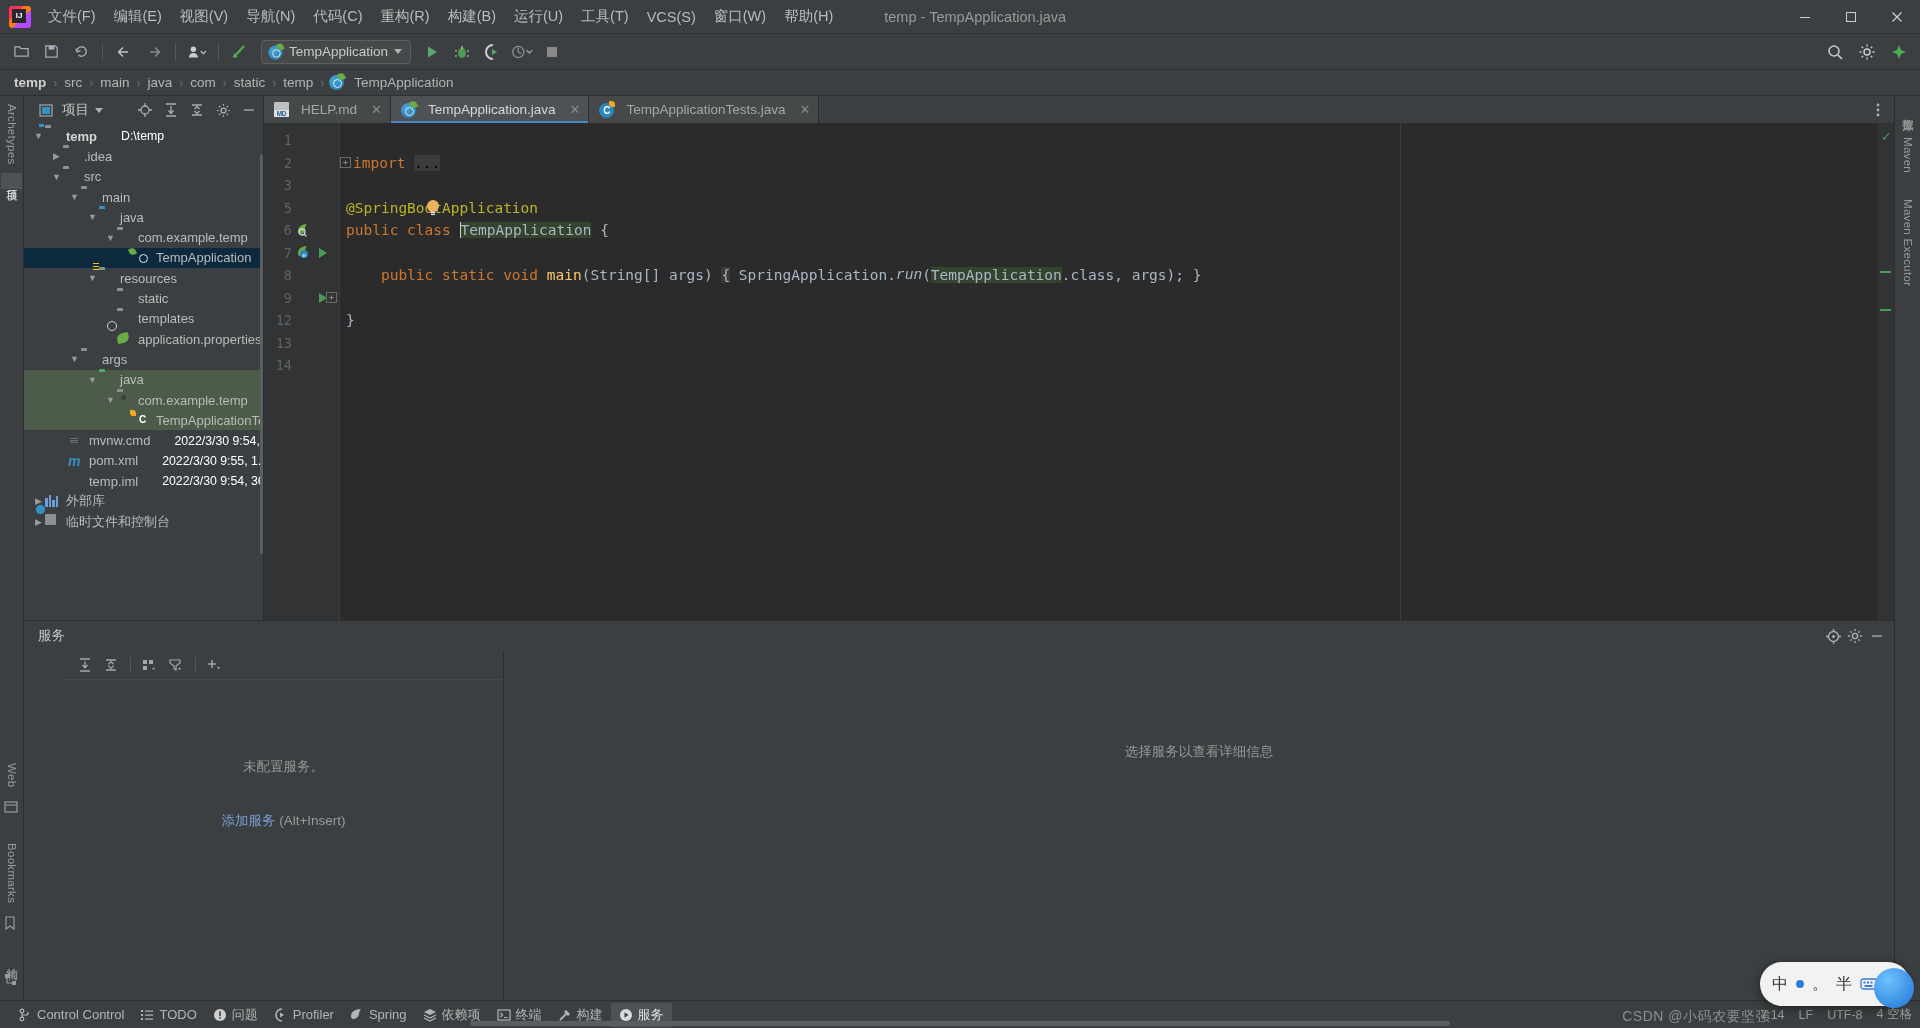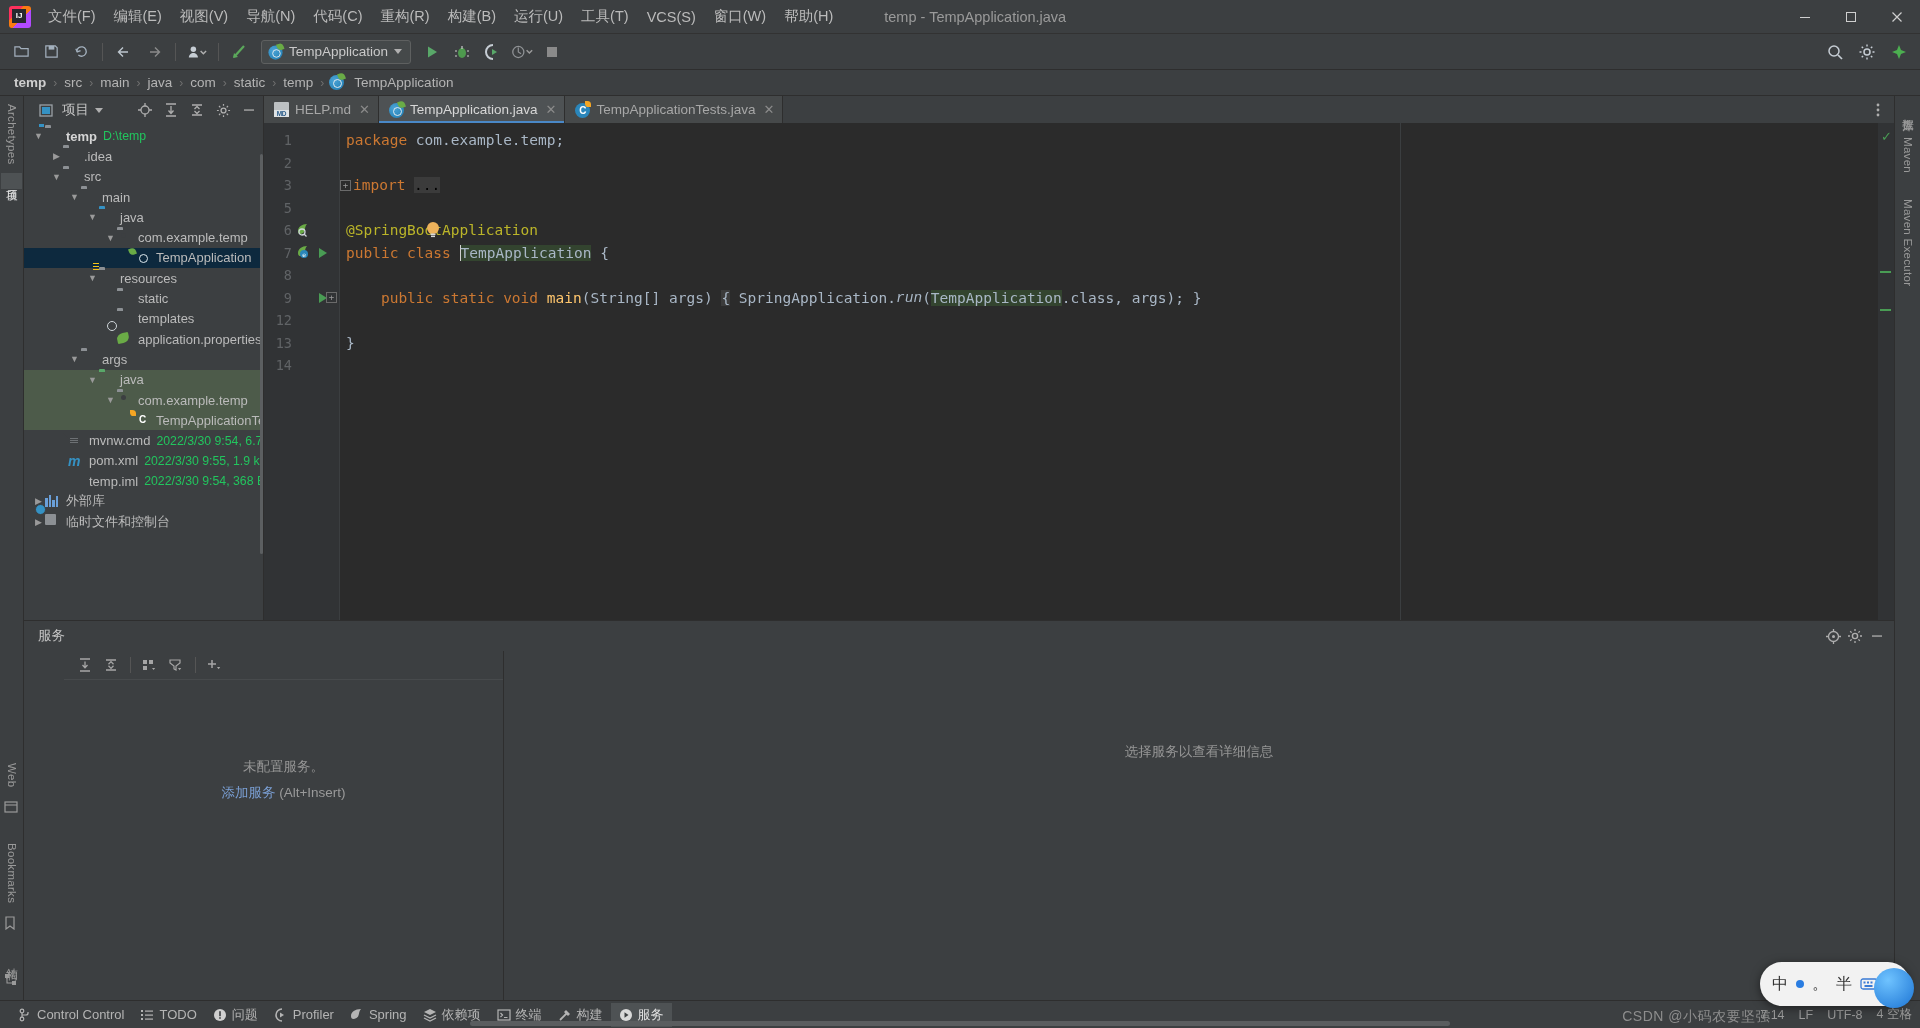--- a/index.html
+++ b/index.html
@@ -114,21 +114,21 @@
     height: 20.3px; display: flex; align-items: center; white-space: nowrap; padding-right: 4px;
   }
   .trow.sel { background: #0d293e; }
   .trow.greenhl { background: #4d5b4a; }
   .twist {
     width: 13px; flex: 0 0 13px; display: flex; align-items: center; justify-content: center;
     color: #9a9a9a; font-size: 9px;
   }
   .tname { color: #bbbbbb; }
   .tname.b { font-weight: bold; color: #d5d5d5; }
-  .tmeta { color: #22c55e; margin-left: 6px; font-size: 12.3px; }
+  .tmeta { color: #ffffff; margin-left: 24px; font-size: 12.3px; }
   .ficon { width: 16px; height: 16px; flex: 0 0 16px; margin-right: 5px; position: relative; }
   
   .folder { width: 14px; height: 11px; background: #8c9094; border-radius: 1px 2px 2px 2px; position: relative; margin-top: 2px; }
   .folder::before { content:""; position: absolute; left: 0; top: -3px; width: 6px; height: 3px; background: #8c9094; border-radius: 1px 1px 0 0; }
   .folder.blue { background: #3592c4; } .folder.blue::before { background: #3592c4; }
   .folder.green { background: #59a869; } .folder.green::before { background: #59a869; }
   .folder.mod { background: #8c9094; } 
   .folder.mod::after { content:""; position:absolute; right:1px; bottom:1px; width:5px; height:5px; background:#3592c4; }
   .folder.res::after { content:""; position:absolute; right:0px; bottom:0px; width:6px; height:7px;
     background: repeating-linear-gradient(#f5c518 0 1.5px, transparent 1.5px 3px); }
@@ -174,21 +174,21 @@
     position: absolute; right: 0px; top: 30px; width: 3px; height: 400px; background: #5c5f61; border-radius:2px;
   }
 
   
   .editor-wrap { flex: 1; display: flex; flex-direction: column; min-width: 0; background: #2b2b2b; }
   .tabbar {
     height: 27px; background: #3c3f41; display: flex; align-items: stretch; flex: 0 0 27px;
     position: relative;
   }
   .etab {
-    display: flex; align-items: center; gap: 6px; padding: 0 8px 0 10px; font-size: 13.5px;
+    display: flex; align-items: center; gap: 12px; padding: 0 8px 0 10px; font-size: 13.5px;
     color: #a7a7a7; border-right: 1px solid #2e2e2e; position: relative; background: #46494a;
     white-space: nowrap;
   }
   .etab.active { background: #4e5254; color: #d7d7d7; }
   .etab.active::after {
     content: ""; position: absolute; left: 0; right: 0; bottom: 0; height: 2.5px; background: #4a88c7;
   }
   .etab .x { color: #8b8b8b; font-size: 13px; margin-left: 2px; }
   .md-icon { width: 15px; height: 15px; background: #bcc0c2; border-radius: 1px; position: relative; }
   .md-icon::after { content:"MD"; position:absolute; left:0; bottom:0px; width:15px; text-align:center;
@@ -239,21 +239,21 @@
   .svc-head .sp { flex: 1; }
   .svc-ic { width: 22px; height: 22px; display: flex; align-items: center; justify-content: center; color: #aeaeae; }
   .svc-body { flex: 1; display: flex; min-height: 0; }
   .svc-left { width: 480px; flex: 0 0 480px; display: flex; flex-direction: column; border-right: 1px solid #2e2e2e; }
   .svc-toolbar { height: 28px; display: flex; align-items: center; gap: 4px; padding-left: 50px; flex: 0 0 28px; }
   .svc-tb-ic { width: 22px; height: 22px; display: flex; align-items: center; justify-content: center; color: #a6a6a6; }
   .svc-tb-sep { width: 1px; height: 16px; background: #555; margin: 0 4px; }
   .svc-empty { flex: 1; display: flex; flex-direction: column; align-items: center; justify-content: flex-start;
     padding-top: 78px; gap: 8px; border-top: 1px solid #474a4c; margin-left: 40px; }
   .svc-empty .t1 { font-size: 13.5px; color: #969696; }
-  .svc-empty .t2 { font-size: 13.5px; color: #7a9fd4; }
+  .svc-empty .t2 { font-size: 13.5px; color: #7a9fd4; margin-top: 28px; }
   .svc-empty .t2 .sc { color: #9a9a9a; }
   .svc-right { flex: 1; display: flex; align-items: flex-start; justify-content: center; padding-top: 92px; }
   .svc-right span { font-size: 13.5px; color: #969696; }
 
   
   .statusbar {
     height: 28px; flex: 0 0 28px; background: #3c3f41; display: flex; align-items: center;
     position: relative; border-top: 1px solid #2e2e2e; padding-left: 10px;
   }
   .sb-item { display: flex; align-items: center; gap: 5px; font-size: 13px; color: #b4b4b4;
@@ -742,23 +742,20 @@
                 </div>
               <div class="gline">
                   <span class="gnum">14</span>
                   <span class="gmark"></span>
                   <span class="grun"></span>
                 </div>
               <div class="gutter-sep"></div>
             </div>
 
             <div class="code">
-              <div class="cline">
-                <span class="kw">package </span><span class="txt">com.example.temp;</span>
-              </div>
               <div class="cline"></div>
               <div class="cline">
                 <span class="fold" style="margin-left:-6px">+</span><span class="kw">import </span><span class="hl-gray">...</span>
               </div>
               <div class="cline"></div>
               <div class="cline">
                 <span class="ann">@SpringBootApplication</span>
                 <span style="position:absolute;left:85px;">
                   <svg width="16" height="18" viewBox="0 0 16 18">
                       <circle cx="8" cy="7" r="6" fill="#edb25b"></circle>

